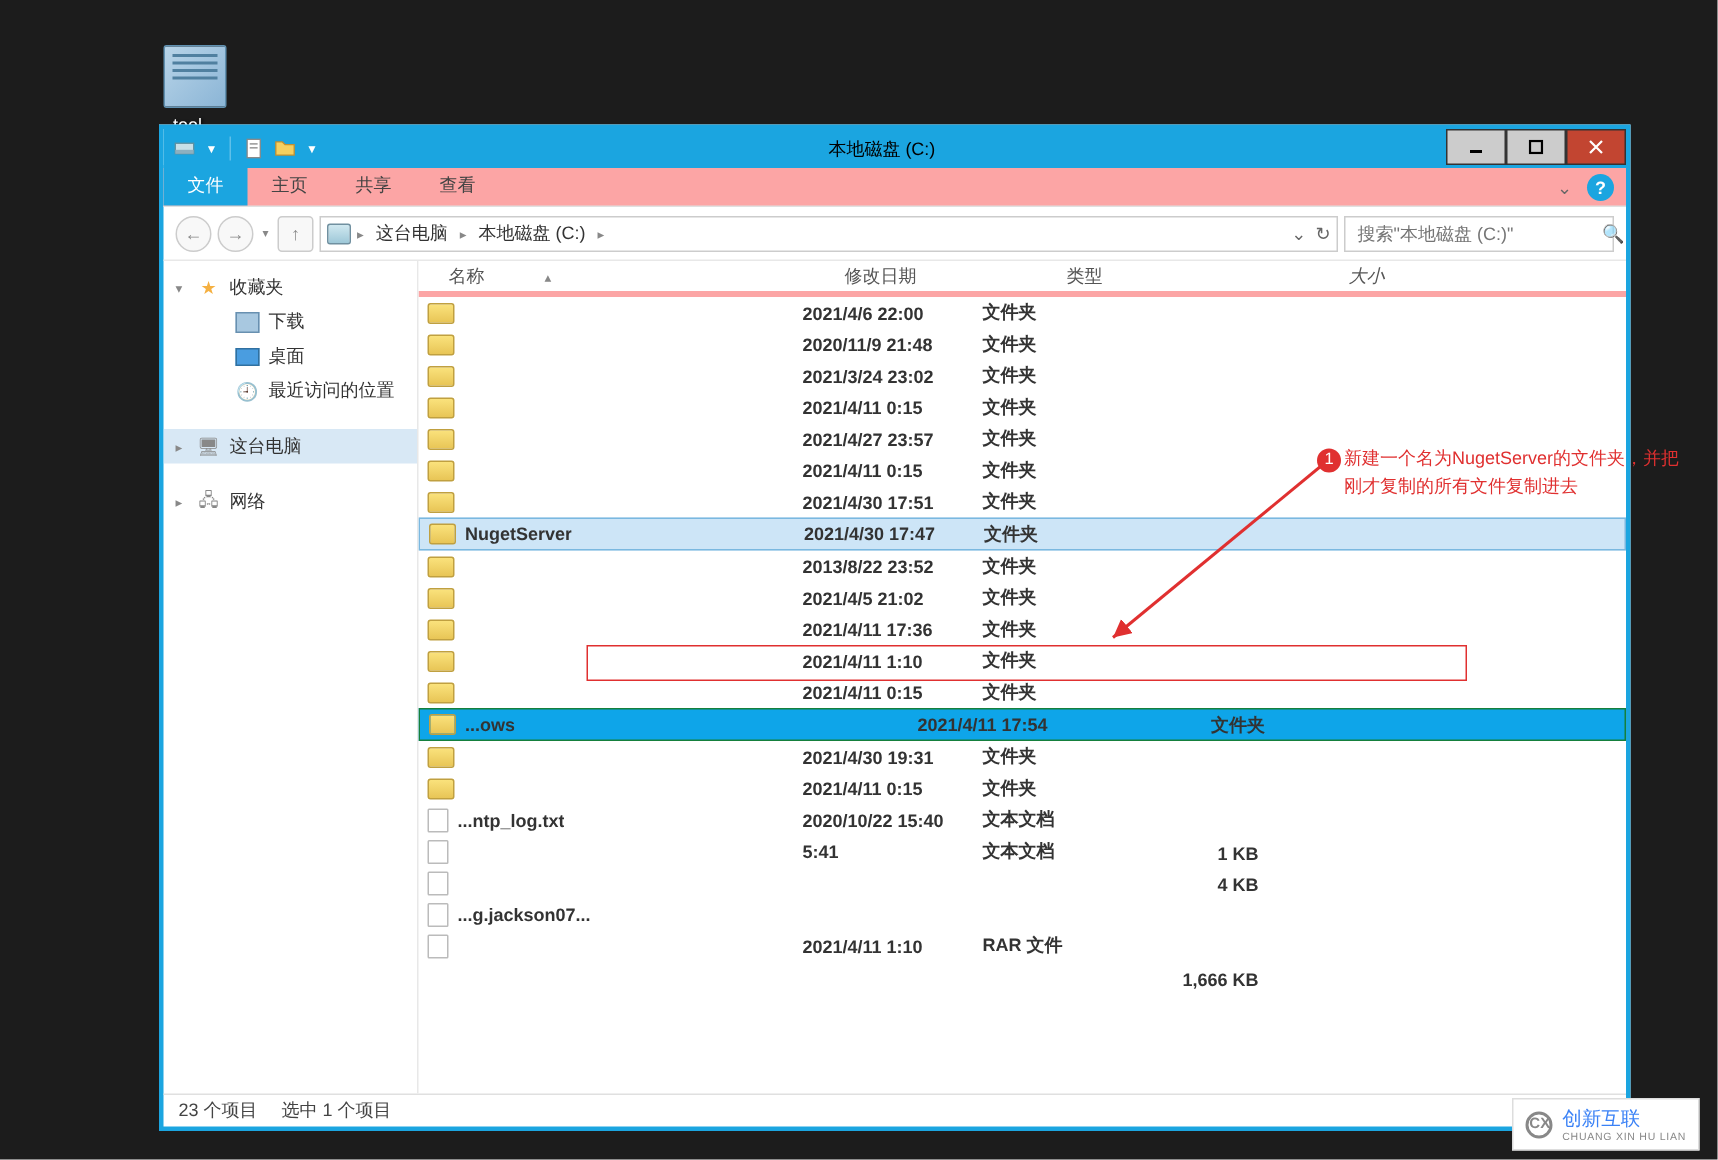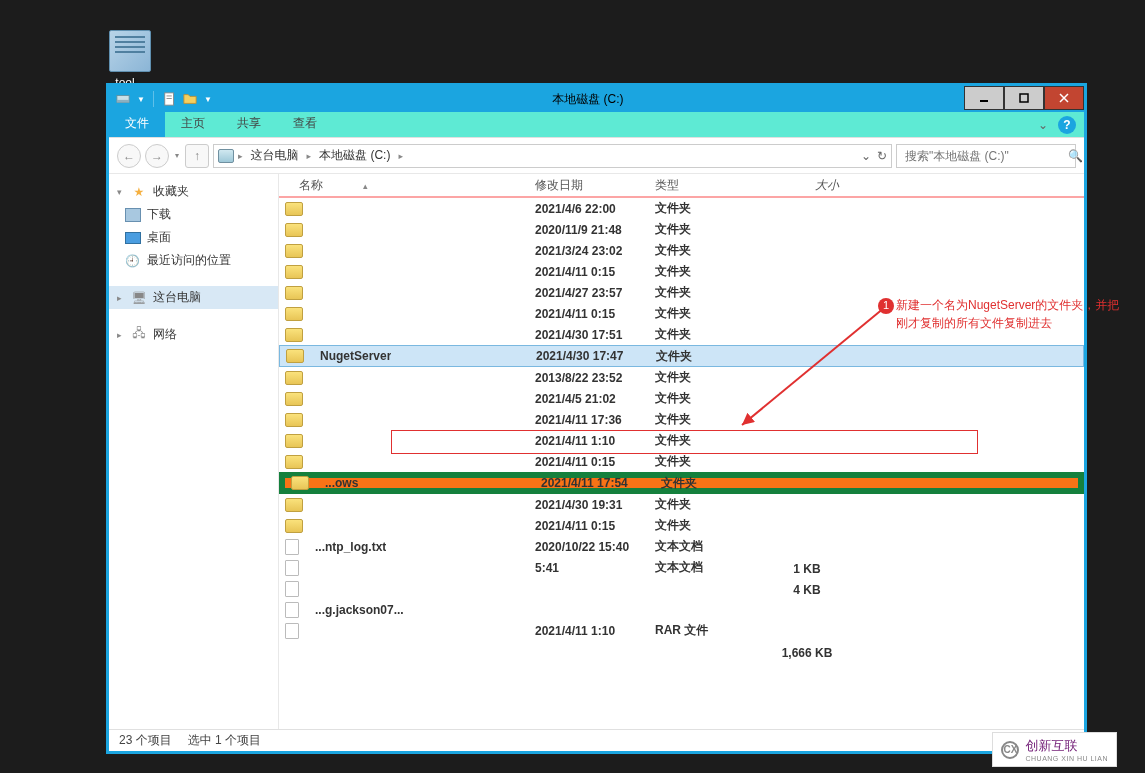--- a/index.html
+++ b/index.html
@@ -18,21 +18,21 @@
   .tb-icon svg { width: 14px; height: 14px; }
   .tb-sep { width: 1px; height: 16px; background: rgba(255,255,255,0.3); margin: 0 4px; }
   .tb-down { color: #fff; font-size: 8px; margin-left: 2px; }
   .tb-title { flex: 1; text-align: center; color: #000; font-size: 12px; }
   .win-controls { display: flex; height: 100%; }
   .win-btn { width: 40px; height: 24px; border: 1px solid #333; display: flex; align-items: center; justify-content: center; cursor: pointer; }
   .win-min { background: #cccccc; }
   .win-max { background: #cccccc; }
   .win-close { background: #c24531; color: #fff; }
 
-  .ribbon { height: 26px; background: #5eead4; display: flex; align-items: flex-end; border-bottom: 1px solid #e0e0e0; position: relative; }
+  .ribbon { height: 26px; background: #fca5a5; display: flex; align-items: flex-end; border-bottom: 1px solid #e0e0e0; position: relative; }
   .ribbon-tab { padding: 5px 16px; color: #444; cursor: pointer; }
   .ribbon-tab.file { background: #1ba5e0; color: #fff; }
   .ribbon-help { position: absolute; right: 8px; top: 4px; width: 18px; height: 18px; border-radius: 50%; background: #1ba5e0; color: #fff; text-align: center; line-height: 18px; font-size: 12px; font-weight: bold; }
   .ribbon-chev { position: absolute; right: 36px; top: 6px; color: #666; }
 
   .navbar { height: 36px; display: flex; align-items: center; padding: 4px 8px; gap: 4px; border-bottom: 1px solid #e8e8e8; }
   .nav-btn { width: 24px; height: 24px; border: 1px solid #ccc; border-radius: 3px; display: flex; align-items: center; justify-content: center; color: #888; cursor: pointer; background: #f8f8f8; }
   .nav-btn.round { border-radius: 50%; }
   .nav-small-down { font-size: 8px; color: #888; margin: 0 2px; }
   .addrbar { flex: 1; height: 24px; border: 1px solid #ccc; display: flex; align-items: center; padding: 0 4px; gap: 4px; }
@@ -42,62 +42,62 @@
   .addr-spacer { flex: 1; }
   .addr-refresh { display: flex; gap: 6px; align-items: center; color: #666; }
   .searchbox { width: 180px; height: 24px; border: 1px solid #ccc; display: flex; align-items: center; padding: 0 6px; gap: 6px; color: #999; }
   .searchbox input { border: none; outline: none; flex: 1; font-size: 12px; color: #999; }
 
   .body { flex: 1; display: flex; overflow: hidden; }
   .sidebar { width: 170px; border-right: 1px solid #e8e8e8; padding: 6px 0; overflow-y: auto; }
   .side-group { margin-bottom: 14px; }
   .side-item { display: flex; align-items: center; gap: 6px; padding: 3px 6px 3px 20px; cursor: pointer; color: #333; }
   .side-item.header { padding-left: 8px; }
-  .side-item.child { padding-left: 16px; }
+  .side-item.child { padding-left: 48px; }
   .side-item.sel { background: #d8e8f5; }
   .side-item .caret { width: 8px; font-size: 9px; color: #888; }
   .side-icon { width: 16px; height: 16px; display: flex; align-items: center; justify-content: center; }
   .ico-star { color: #f5b041; }
   .ico-dl::before { content: ""; width: 14px; height: 12px; background: #a8c8e0; border: 1px solid #6890b0; display: block; }
   .ico-desktop::before { content: ""; width: 14px; height: 10px; background: #4a9de0; border: 1px solid #3070a0; display: block; }
   .ico-recent { color: #888; }
   .ico-pc { color: #888; }
   .ico-net { color: #888; }
 
   .filepane { flex: 1; display: flex; flex-direction: column; overflow: hidden; }
-  .colheader { height: 24px; border-bottom: 2px solid #fca5a5; display: flex; align-items: center; color: #555; background: #fff; }
+  .colheader { height: 24px; border-bottom: 4px solid #fca5a5; display: flex; align-items: center; color: #555; background: #fff; gap: 28px; }
   .col-name { width: 256px; padding-left: 20px; }
   .col-date { width: 120px; }
   .col-type { width: 120px; }
   .col-size { width: 80px; text-align: right; padding-right: 16px; font-style: italic; }
   .sort-arrow { font-size: 9px; color: #888; margin-left: 40px; }
 
   .filelist { flex: 1; overflow-y: auto; position: relative; }
   .row { height: 21px; display: flex; align-items: center; color: #333; padding: 0; position: relative; font-weight: bold; }
   .row.selected { background: #cde5f7; border: 1px solid #7ab8e0; height: 22px; }
-  .row.hover { background: #f97316; border: 6px solid #15803d; height: 22px; }
-  .row .rc-name { width: 256px; padding-left: 6px; display: flex; align-items: center; gap: 16px; }
+  .row.hover { background: #0ea5e9; border: 1px solid #15803d; height: 22px; justify-content: space-between; }
+  .row .rc-name { width: 256px; padding-left: 6px; display: flex; align-items: center; gap: 6px; }
   .row .rc-date { width: 120px; }
   .row .rc-type { width: 120px; }
-  .row .rc-size { width: 80px; text-align: center; padding-right: 16px; margin-top: 45px; }
+  .row .rc-size { width: 80px; text-align: right; padding-right: 16px; margin-top: 45px; }
   .folder-icon { width: 18px; height: 14px; background: linear-gradient(#fae27c, #e8c556); border: 1px solid #c0a040; border-radius: 2px; }
   .file-icon { width: 14px; height: 16px; background: #fff; border: 1px solid #bbb; border-radius: 1px; }
   .name-label { white-space: nowrap; overflow: hidden; }
   .blur .name-label { color: transparent; text-shadow: 0 0 8px rgba(150,150,150,0.9); }
 
   .annotation-box { position: absolute; border: 1px solid #e03030; pointer-events: none; }
   .annotation { position: absolute; color: #e03030; font-size: 13px; line-height: 1.4; pointer-events: none; }
   .anno-num { display: inline-flex; width: 16px; height: 16px; border-radius: 50%; background: #e03030; color: #fff; align-items: center; justify-content: center; font-size: 11px; margin-right: 2px; }
   .anno-arrow { position: absolute; pointer-events: none; }
 
   .statusbar { height: 22px; border-top: 1px solid #e0e0e0; display: flex; align-items: center; padding: 0 10px; gap: 16px; color: #444; }
 
-  .watermark { position: absolute; bottom: 6px; right: 28px; background: #fff; padding: 4px 8px; display: flex; align-items: center; gap: 6px; border: 1px solid #ddd; }
+  .watermark { position: absolute; bottom: 6px; right: 12px; background: #fff; padding: 4px 8px; display: flex; align-items: center; gap: 6px; border: 1px solid #ddd; }
   .wm-logo { width: 18px; height: 18px; border: 2px solid #888; border-radius: 50%; display: flex; align-items: center; justify-content: center; font-size: 10px; font-weight: bold; color: #888; }
-  .wm-text { font-size: 13px; color: #701a75; }
+  .wm-text { font-size: 13px; color: #3b82f6; }
   .wm-sub { font-size: 7px; color: #888; letter-spacing: 0.5px; }
 </style>
 </head>
 <body>
 
 <div class="desktop-icon">
   <div class="notepad"></div>
   <div class="desktop-label">tool...</div>
 </div>
 

